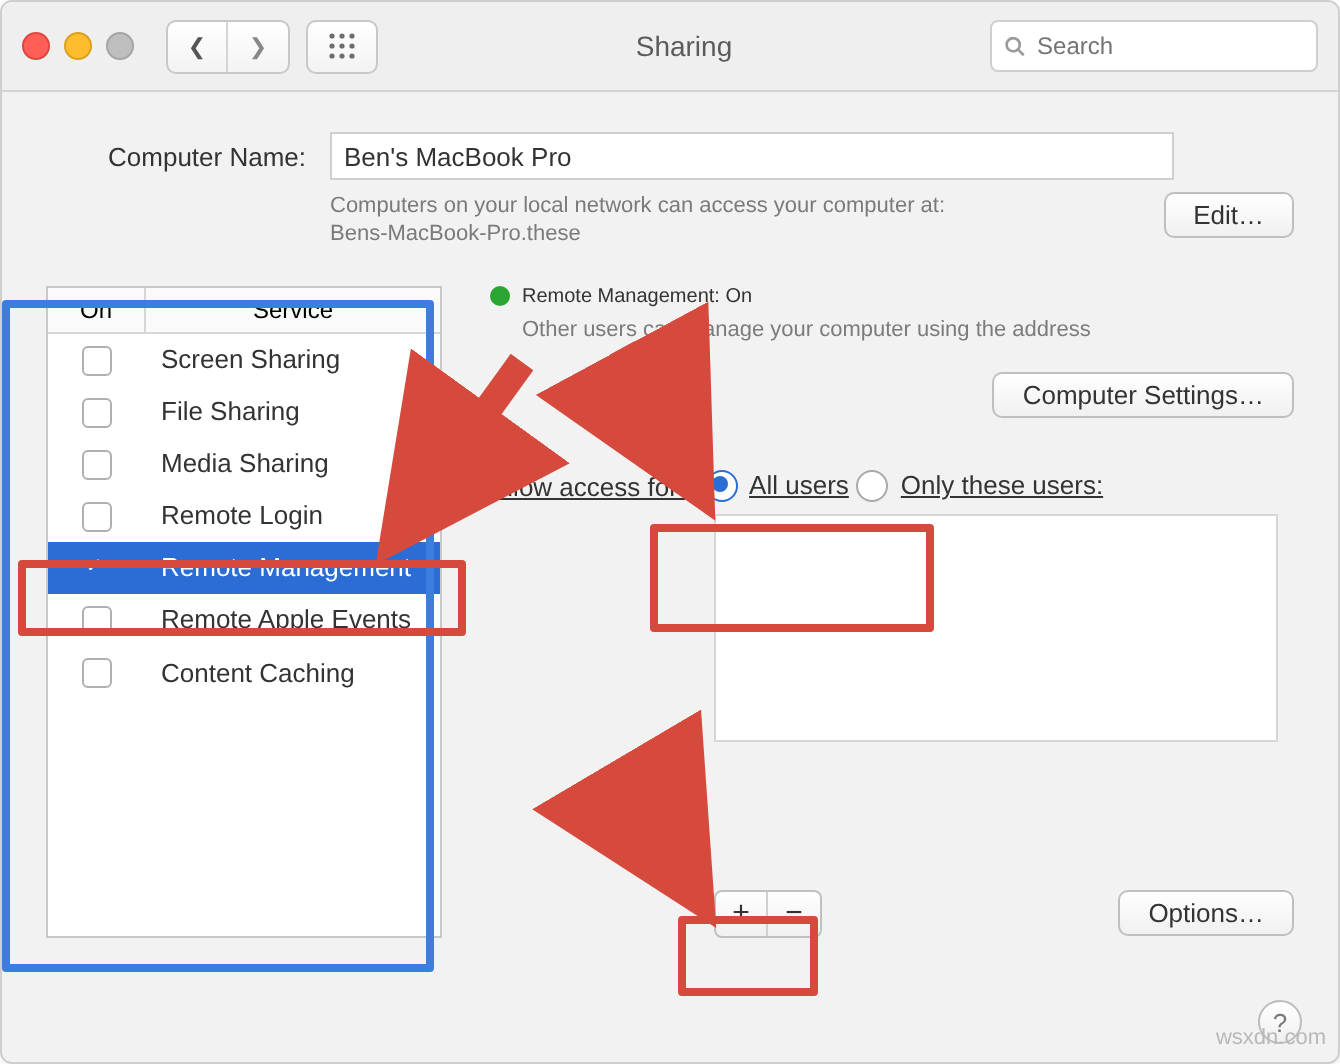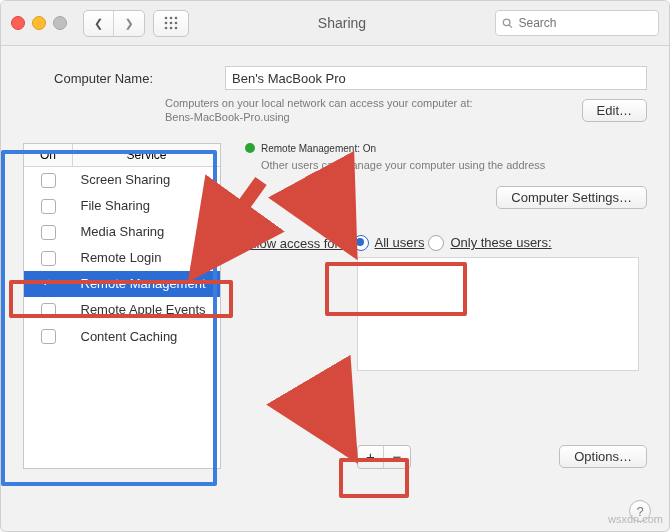--- a/index.html
+++ b/index.html
@@ -96,21 +96,20 @@
     padding: 14px 22px 10px 22px;
     position: relative;
     height: calc(100% - 44px);
     box-sizing: border-box;
   }
   .row-computername {
     display: flex;
     align-items: center;
     gap: 10px;
     margin: 6px 0 4px 0;
-    justify-content: space-between;
   }
   .row-computername label {
     width: 130px;
     text-align: right;
     color: #333;
     padding-right: 2px;
   }
   .row-computername input {
     flex: 1;
     max-width: 408px;
@@ -120,21 +119,21 @@
     padding: 0 6px;
     font-size: 13px;
     background: #fff;
     color:#333;
   }
   .subrow {
     display: flex;
     gap: 24px;
     margin-left: 142px;
     margin-top: 6px;
-    align-items: center;
+    align-items: flex-start;
   }
   .subrow .help {
     font-size: 11px;
     color: #7a7a7a;
     line-height: 1.3;
     flex:1;
   }
   .pushbtn {
     background: linear-gradient(#ffffff,#f0f0f0);
     border: 1px solid #bfbfbf;
@@ -373,21 +372,21 @@
 
   <div class="body">
 
     <div class="row-computername">
       <label>Computer Name:</label>
       <input type="text" value="Ben's MacBook Pro" style="">
     </div>
     <div class="subrow">
       <div class="help">
         <span>Computers on your local network can access your computer at:</span><br>
-        <span>Bens-MacBook-Pro.using</span>
+        <span>Bens-MacBook-Pro.these</span>
       </div>
       <button class="pushbtn">Edit…</button>
     </div>
 
     <div class="split">
 
       <div class="services-wrap">
         <div class="services">
           <table>
             <thead>

